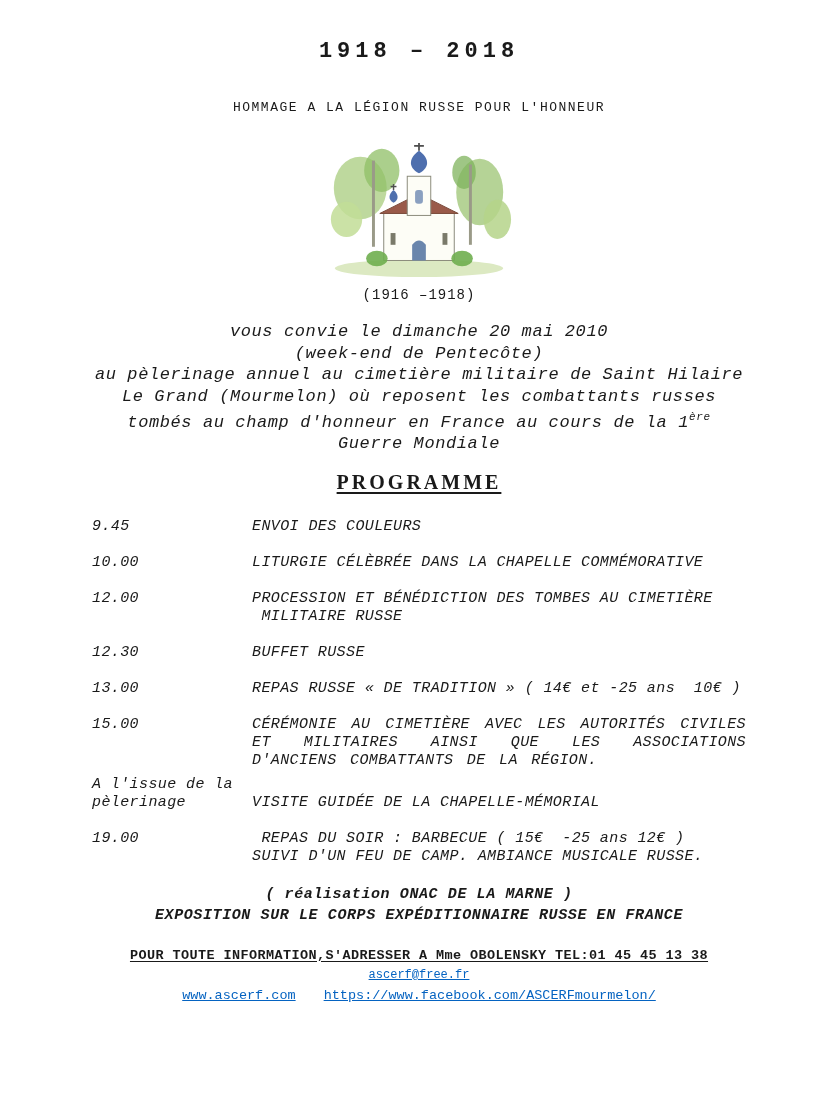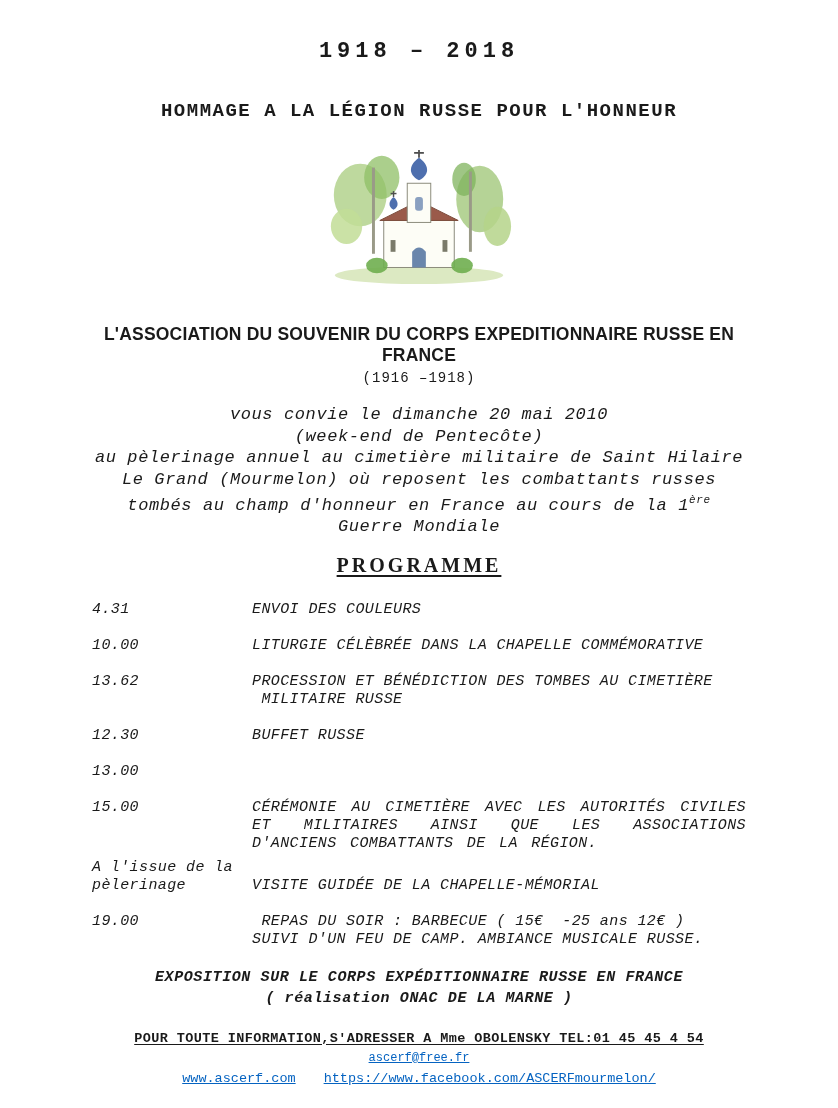--- a/index.html
+++ b/index.html
@@ -17,22 +17,22 @@
   }
   .center { text-align: center; }
 
   .years-title {
     font-size: 22px;
     font-weight: bold;
     letter-spacing: 5px;
     margin-top: 6px;
   }
   .tribute-title {
-    font-size: 19px;
-    font-weight: bold;
+    font-size: 13px;
+    font-weight: normal;
     letter-spacing: 1.5px;
     margin-top: 36px;
   }
   .illustration-wrap {
     margin-top: 26px;
     text-align: center;
     height: 142px;
   }
   .association-name {
     font-family: "Liberation Sans", sans-serif;
@@ -162,56 +162,56 @@
       <path d="M93 122 L93 106 Q100 97 107 106 L107 122 Z" fill="#6a86ac"></path>
 
       <rect x="71" y="94" width="5" height="12" fill="#7a7a6a"></rect>
       <rect x="124" y="94" width="5" height="12" fill="#7a7a6a"></rect>
 
       <ellipse cx="57" cy="120" rx="11" ry="8" fill="#6fae4f" opacity="0.9"></ellipse>
       <ellipse cx="144" cy="120" rx="11" ry="8" fill="#6fae4f" opacity="0.9"></ellipse>
     </svg>
   </div>
 
-  <div class="association-name center">L'ASSOCIATION DU SOUVENIR DU CORPS EXPEDITIONNAIRE RUSSE EN FRANCE</div>
   <div class="association-years center">(1916 –1918)</div>
 
   <div class="invitation center">
     <div>vous convie le dimanche 20 mai 2010</div>
     <div>(week-end de Pentecôte)</div>
     <div><span>au pèlerinage annuel au cimetière militaire de Saint Hilaire Le Grand (Mourmelon) où reposent les combattants russes tombés au champ d'honneur en France au cours de la 1</span><sup>ère</sup><span> Guerre Mondiale</span></div>
   </div>
 
   <div class="programme-title center">PROGRAMME</div>
 
   <div class="programme-list">
 
     <div class="programme-row">
-      <div class="time">4.31</div>
+      <div class="time">9.45</div>
       <div class="desc">ENVOI DES COULEURS</div>
     </div>
 
     <div class="programme-row">
       <div class="time">10.00</div>
       <div class="desc">LITURGIE CÉLÈBRÉE DANS LA CHAPELLE COMMÉMORATIVE</div>
     </div>
 
     <div class="programme-row">
-      <div class="time">13.62</div>
+      <div class="time">12.00</div>
       <div class="desc">PROCESSION ET BÉNÉDICTION DES TOMBES AU CIMETIÈRE
  MILITAIRE RUSSE</div>
     </div>
 
     <div class="programme-row">
       <div class="time">12.30</div>
       <div class="desc">BUFFET RUSSE</div>
     </div>
 
     <div class="programme-row">
       <div class="time">13.00</div>
+      <div class="desc">REPAS RUSSE « DE TRADITION » ( 14€ et -25 ans  10€ )</div>
     </div>
 
     <div class="programme-row justify" style="margin-bottom: 6px;">
       <div class="time">15.00</div>
       <div class="desc">CÉRÉMONIE AU CIMETIÈRE AVEC LES AUTORITÉS CIVILES ET MILITAIRES AINSI QUE LES ASSOCIATIONS D'ANCIENS COMBATTANTS DE LA RÉGION.</div>
     </div>
 
     <div class="programme-row align-bottom">
       <div class="time">A l'issue de la
 pèlerinage</div>
@@ -220,25 +220,25 @@
 
     <div class="programme-row">
       <div class="time">19.00</div>
       <div class="desc"> REPAS DU SOIR : BARBECUE ( 15€  -25 ans 12€ )
 SUIVI D'UN FEU DE CAMP. AMBIANCE MUSICALE RUSSE.</div>
     </div>
 
   </div>
 
   <div class="exposition center">
+    <div>( réalisation ONAC DE LA MARNE )</div>
     <div>EXPOSITION  SUR LE CORPS EXPÉDITIONNAIRE RUSSE EN FRANCE</div>
-    <div>( réalisation ONAC DE LA MARNE )</div>
-  </div>
-
-  <div class="contact-line center">POUR TOUTE INFORMATION,S'ADRESSER A Mme OBOLENSKY TEL:01 45 45 4 54</div>
+  </div>
+
+  <div class="contact-line center">POUR TOUTE INFORMATION,S'ADRESSER A Mme OBOLENSKY TEL:01 45 45 13 38</div>
 
   <div class="links-line center">
     <a class="doc-link">ascerf@free.fr</a>
   </div>
 
   <div class="links-row center">
     <a class="doc-link">www.ascerf.com</a><a class="doc-link">https://www.facebook.com/ASCERFmourmelon/</a>
   </div>
 
 </div>

